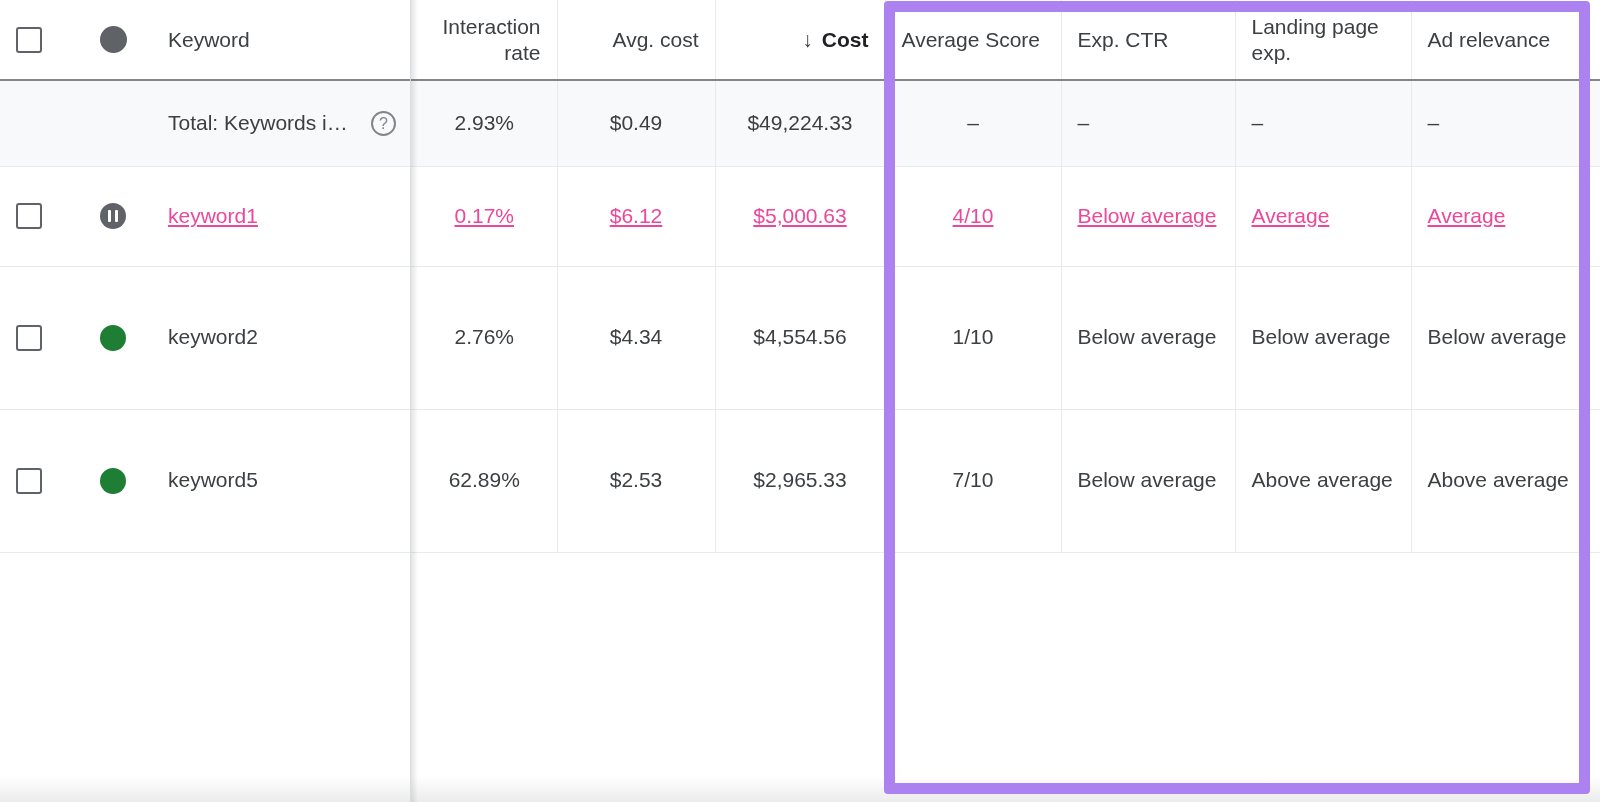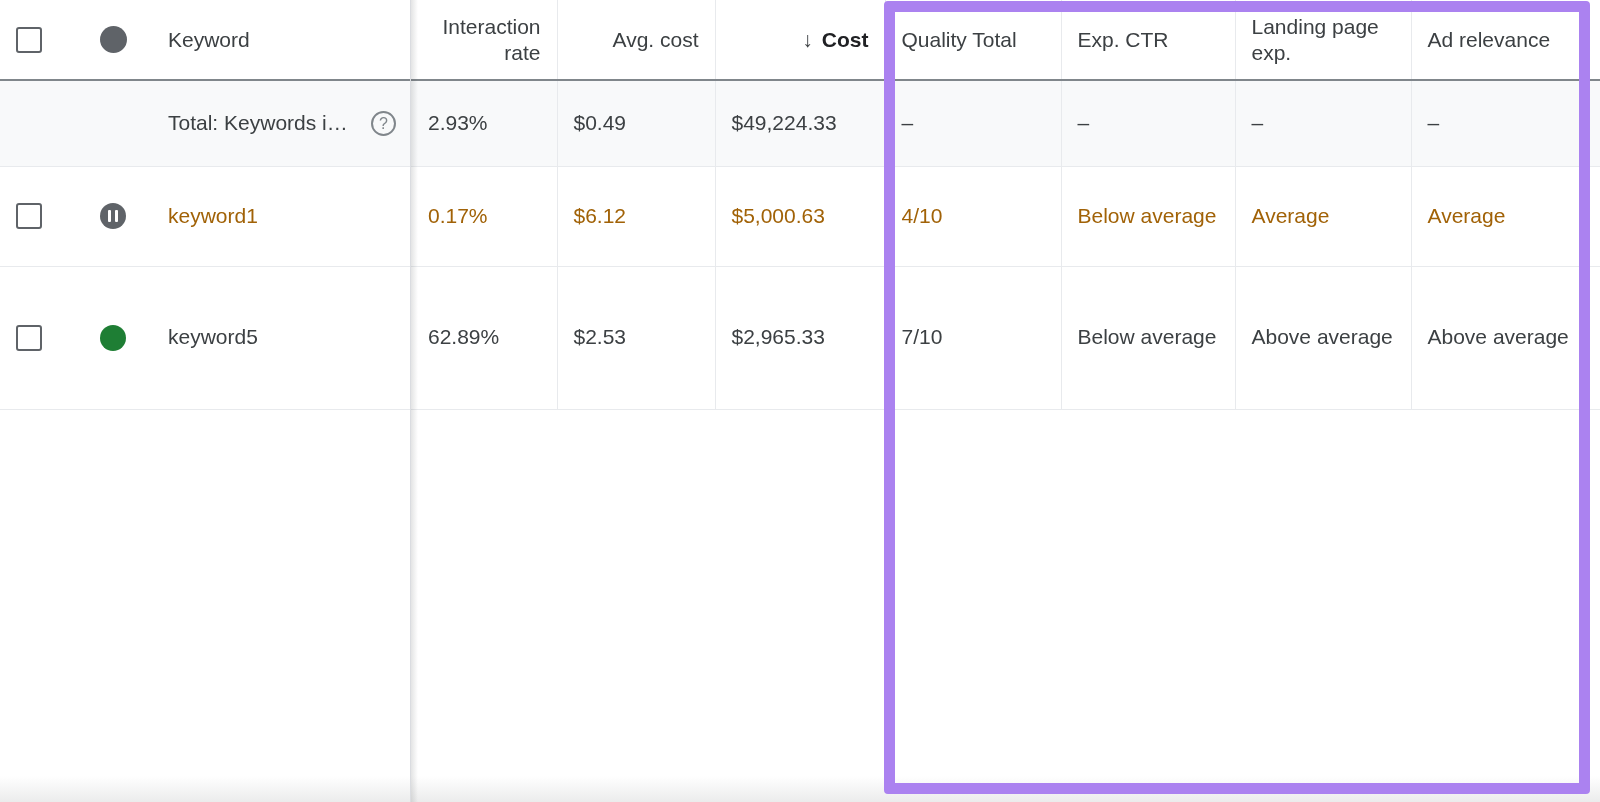--- a/index.html
+++ b/index.html
@@ -86,32 +86,32 @@
   tbody td {
     font-size: 21px;
     color: #3c4043;
     border-bottom: 1px solid #e8eaed;
     border-right: 1px solid #e8eaed;
     padding: 0 16px;
     vertical-align: middle;
     line-height: 1.26;
     box-sizing: border-box;
   }
-  tbody td.num { text-align: left; }
+  tbody td.num { text-align: center; }
   tbody td.lft { text-align: left; }
   tbody td.nb  { border-right: none; }
 
   tr.total-row td {
     background: #f8f9fa;
     height: 86px;
   }
   tr.data-row td { height: 100px; }
   tr.row-tall td { height: 143px; }
 
-  tr.paused td { color: #a16207; }
+  tr.paused td { color: #ec4899; text-decoration: underline; }
 
   td.cell-check, td.cell-status { border-right: none; padding: 0; }
   td.cell-keyword { border-right: none; padding-left: 0; }
 
   
   .checkbox {
     width: 26px;
     height: 26px;
     border: 2.5px solid #5f6368;
     border-radius: 3px;
@@ -245,21 +245,21 @@
         <th class="check-h">
           <div class="checkbox"></div>
         </th>
         <th class="status-h">
           <div class="dot header-dot"></div>
         </th>
         <th class="keyword-h">Keyword</th>
         <th class="num">Interaction rate</th>
         <th class="num">Avg. cost</th>
         <th class="num sorted"><span class="sort-arrow">↓</span><span>Cost</span></th>
-        <th class="lft">Quality Total</th>
+        <th class="lft">Average Score</th>
         <th class="lft">Exp. CTR</th>
         <th class="lft">Landing page exp.</th>
         <th class="lft nb">Ad relevance</th>
       </tr>
     </thead>
 
     <tbody>
 
       <tr class="total-row">
         <td class="cell-check"></td>
@@ -289,20 +289,36 @@
         <td class="cell-keyword">keyword1</td>
         <td class="num">0.17%</td>
         <td class="num">$6.12</td>
         <td class="num">$5,000.63</td>
         <td class="num">4/10</td>
         <td class="lft">Below average</td>
         <td class="lft">Average</td>
         <td class="lft nb">Average</td>
       </tr>
 
+      <tr class="data-row row-tall">
+        <td class="cell-check">
+            <div class="checkbox"></div>
+          </td>
+        <td class="cell-status">
+            <div class="dot enabled"></div>
+          </td>
+        <td class="cell-keyword">keyword2</td>
+        <td class="num">2.76%</td>
+        <td class="num">$4.34</td>
+        <td class="num">$4,554.56</td>
+        <td class="num">1/10</td>
+        <td class="lft">Below average</td>
+        <td class="lft">Below average</td>
+        <td class="lft nb">Below average</td>
+      </tr>
 
 
 
       <tr class="data-row row-tall">
         <td class="cell-check">
             <div class="checkbox"></div>
           </td>
         <td class="cell-status">
             <div class="dot enabled"></div>
           </td>

